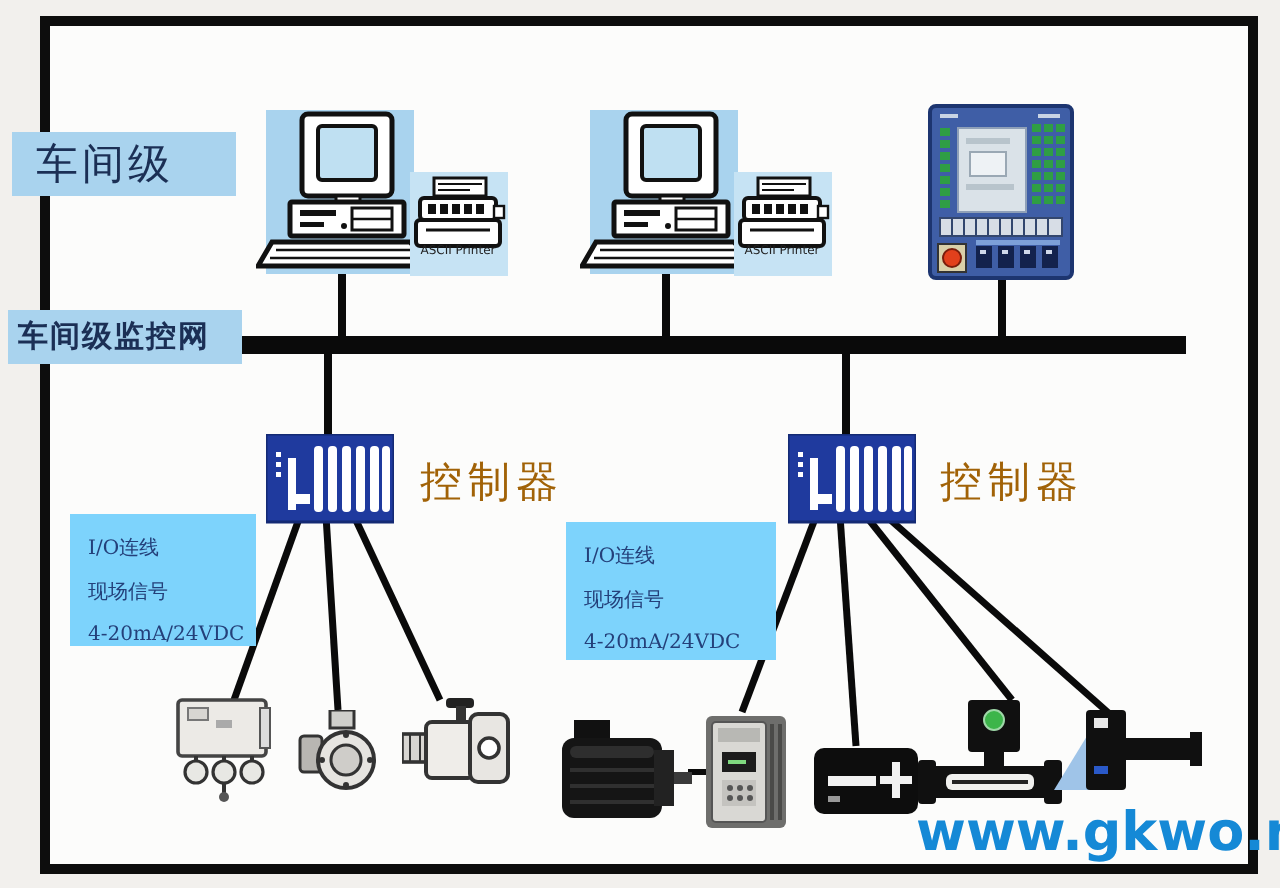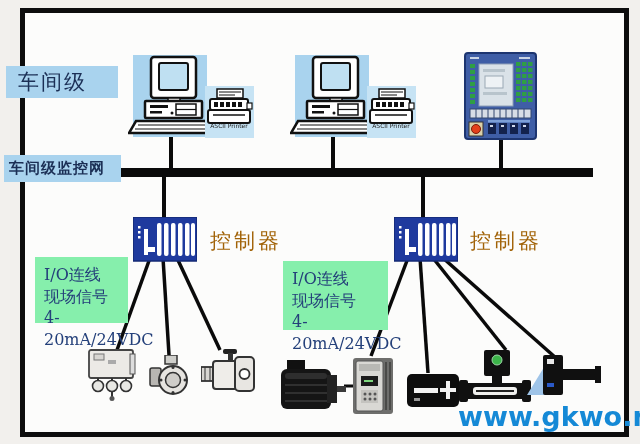--- a/index.html
+++ b/index.html
@@ -17,23 +17,23 @@
   .hl-box{
     position:absolute;background:#a9d3ee;color:#1b2f55;
     display:flex;align-items:center;z-index:6;
   }
   .lbl-workshop{left:6px;top:66px;width:100px;height:32px;font-size:21px;padding-left:12px;letter-spacing:2px;}
   .lbl-monnet{left:4px;top:155px;width:112px;height:27px;font-size:15px;font-weight:bold;padding-left:5px;letter-spacing:1px;}
   .ctrl-label{
     position:absolute;color:#a16207;font-size:21px;letter-spacing:3px;z-index:6;
   }
   .io-box{
-    position:absolute;background:#86efac;color:#24407a;z-index:6;
+    position:absolute;background:#7dd3fc;color:#24407a;z-index:6;
     font-family:"DejaVu Serif","Liberation Serif",serif;
-    font-size:16px;line-height:21.5px;padding:7px 0 0 9px;box-sizing:border-box;
+    font-size:10px;line-height:21.5px;padding:7px 0 0 9px;box-sizing:border-box;
   }
   .io-left{left:35px;top:257px;width:93px;height:66px;}
   .io-right{left:283px;top:261px;width:105px;height:69px;}
   .lines-svg{position:absolute;left:0;top:0;z-index:2;pointer-events:none;}
   .dev{position:absolute;z-index:5;}
   .printer-label{
     position:absolute;z-index:7;font-size:6px;color:#222;text-align:center;width:48px;
   }
   .watermark{
     position:absolute;left:458px;top:401px;z-index:8;

